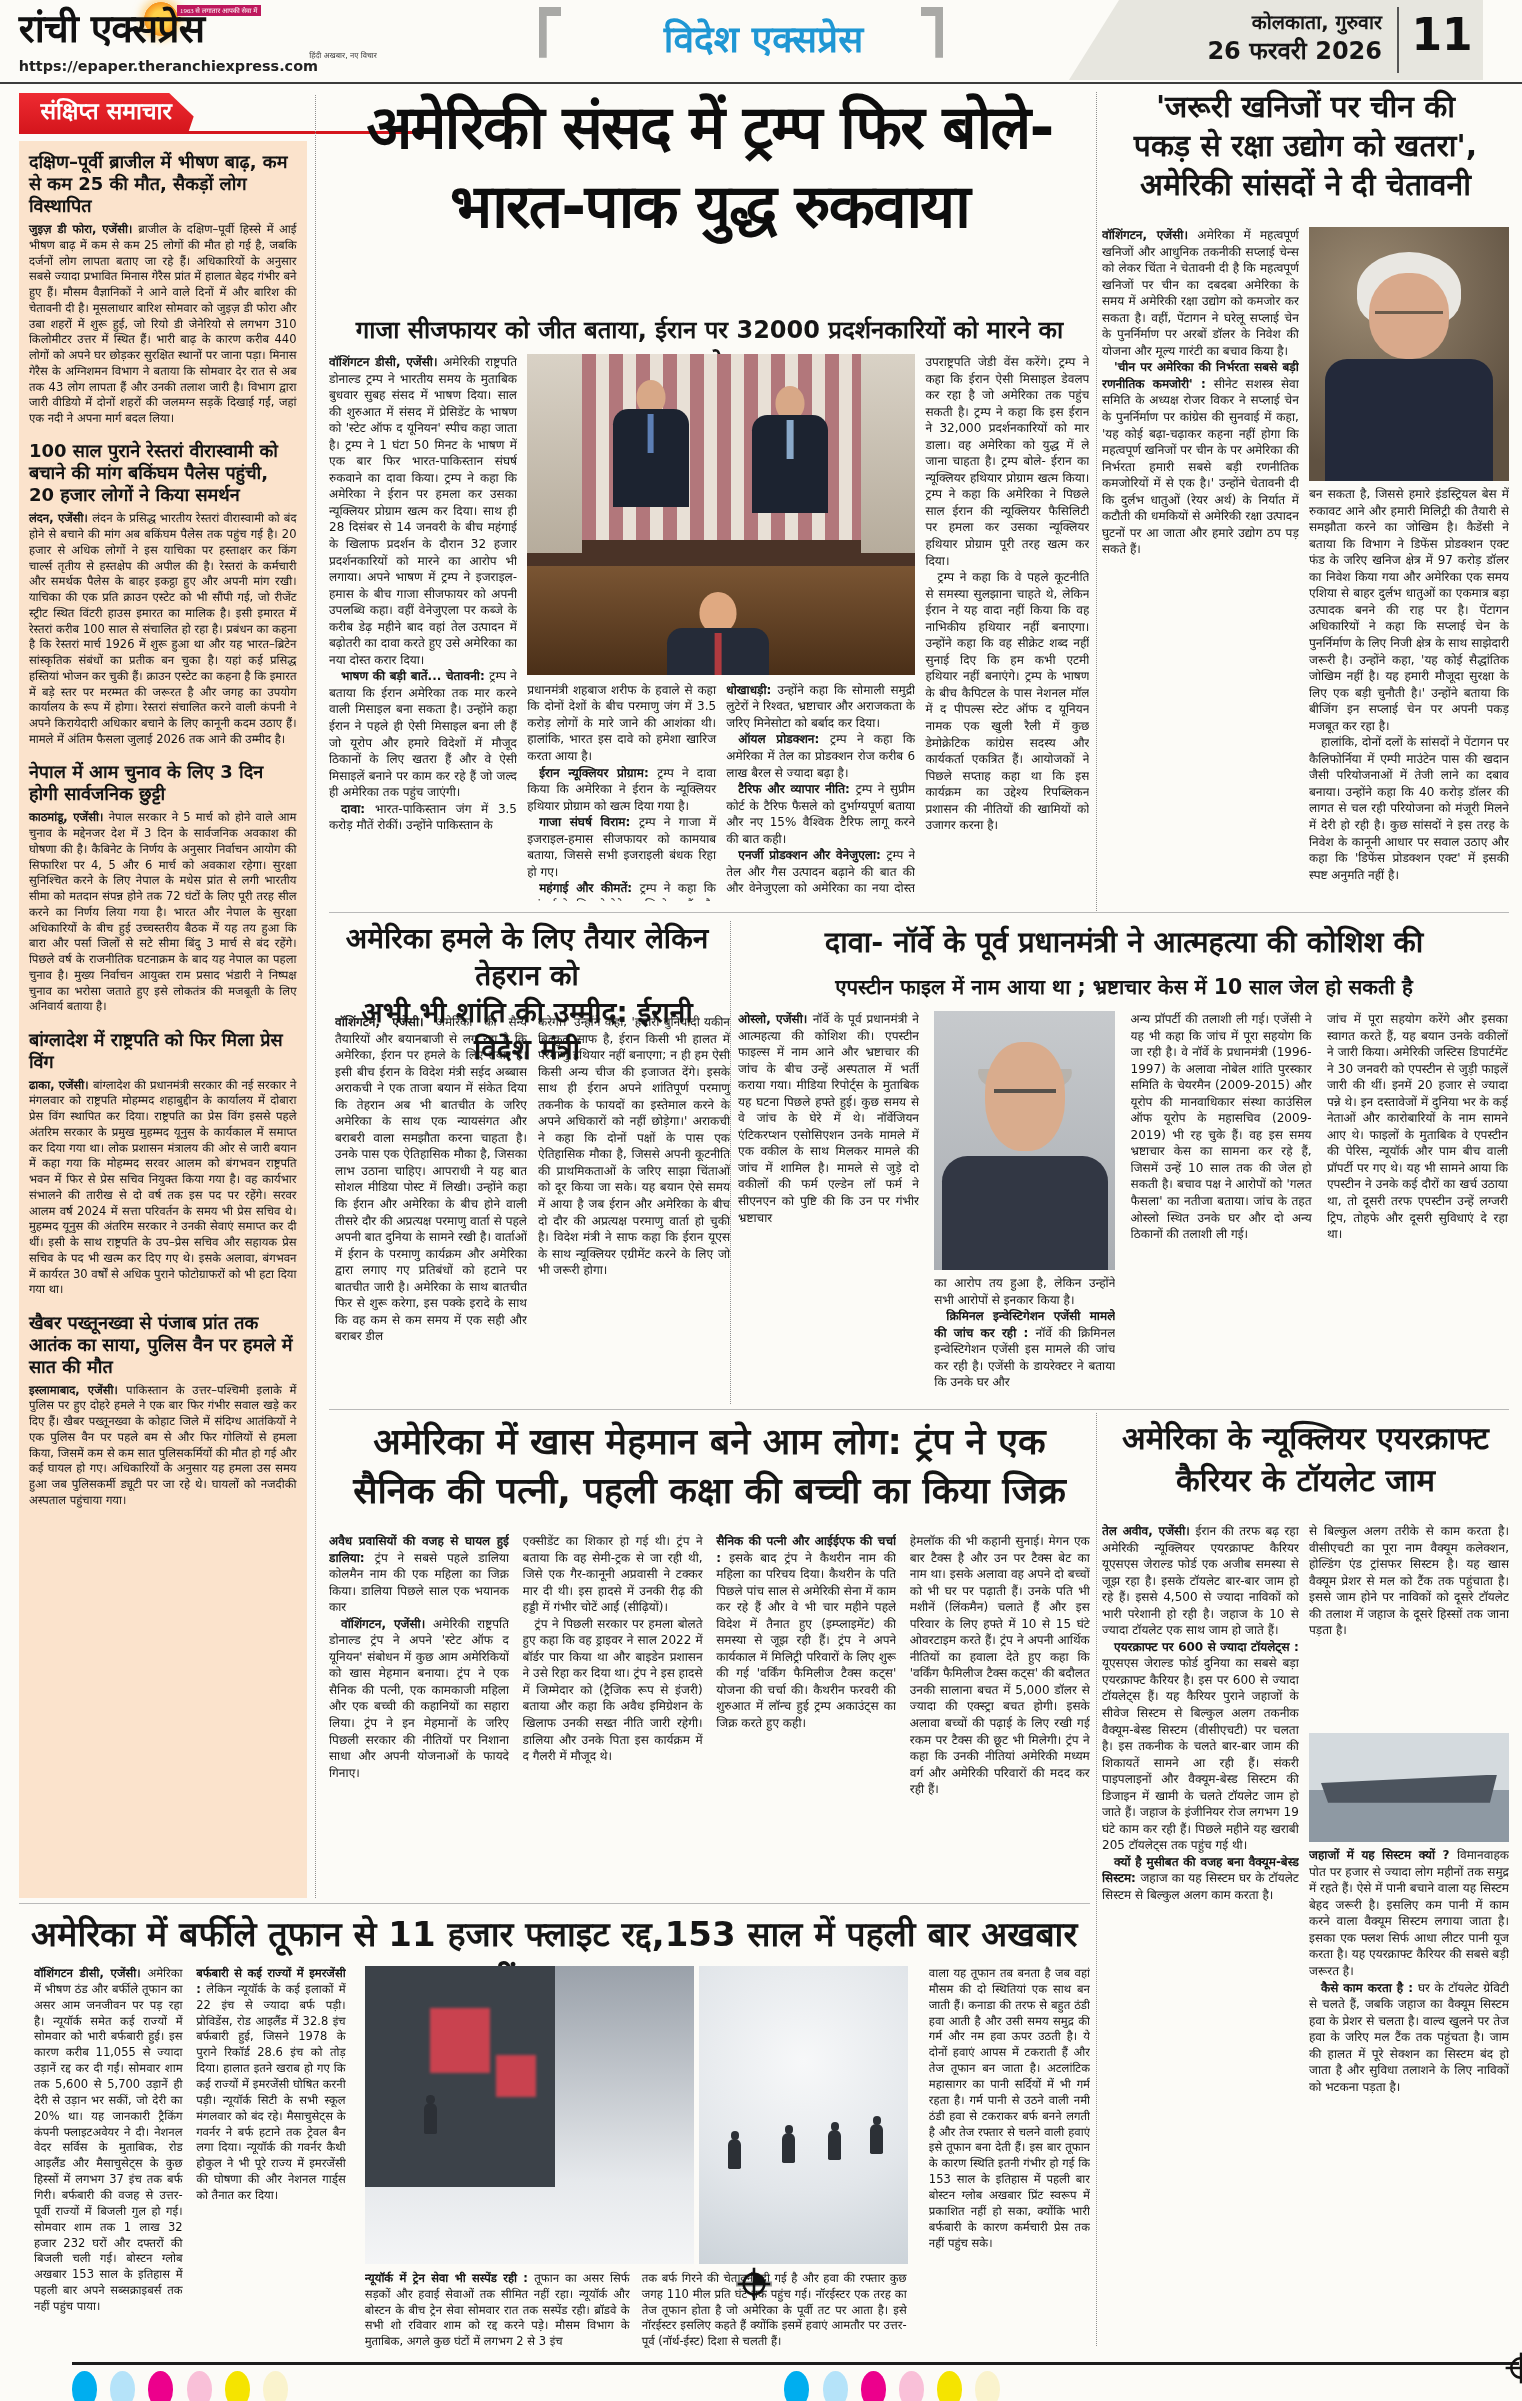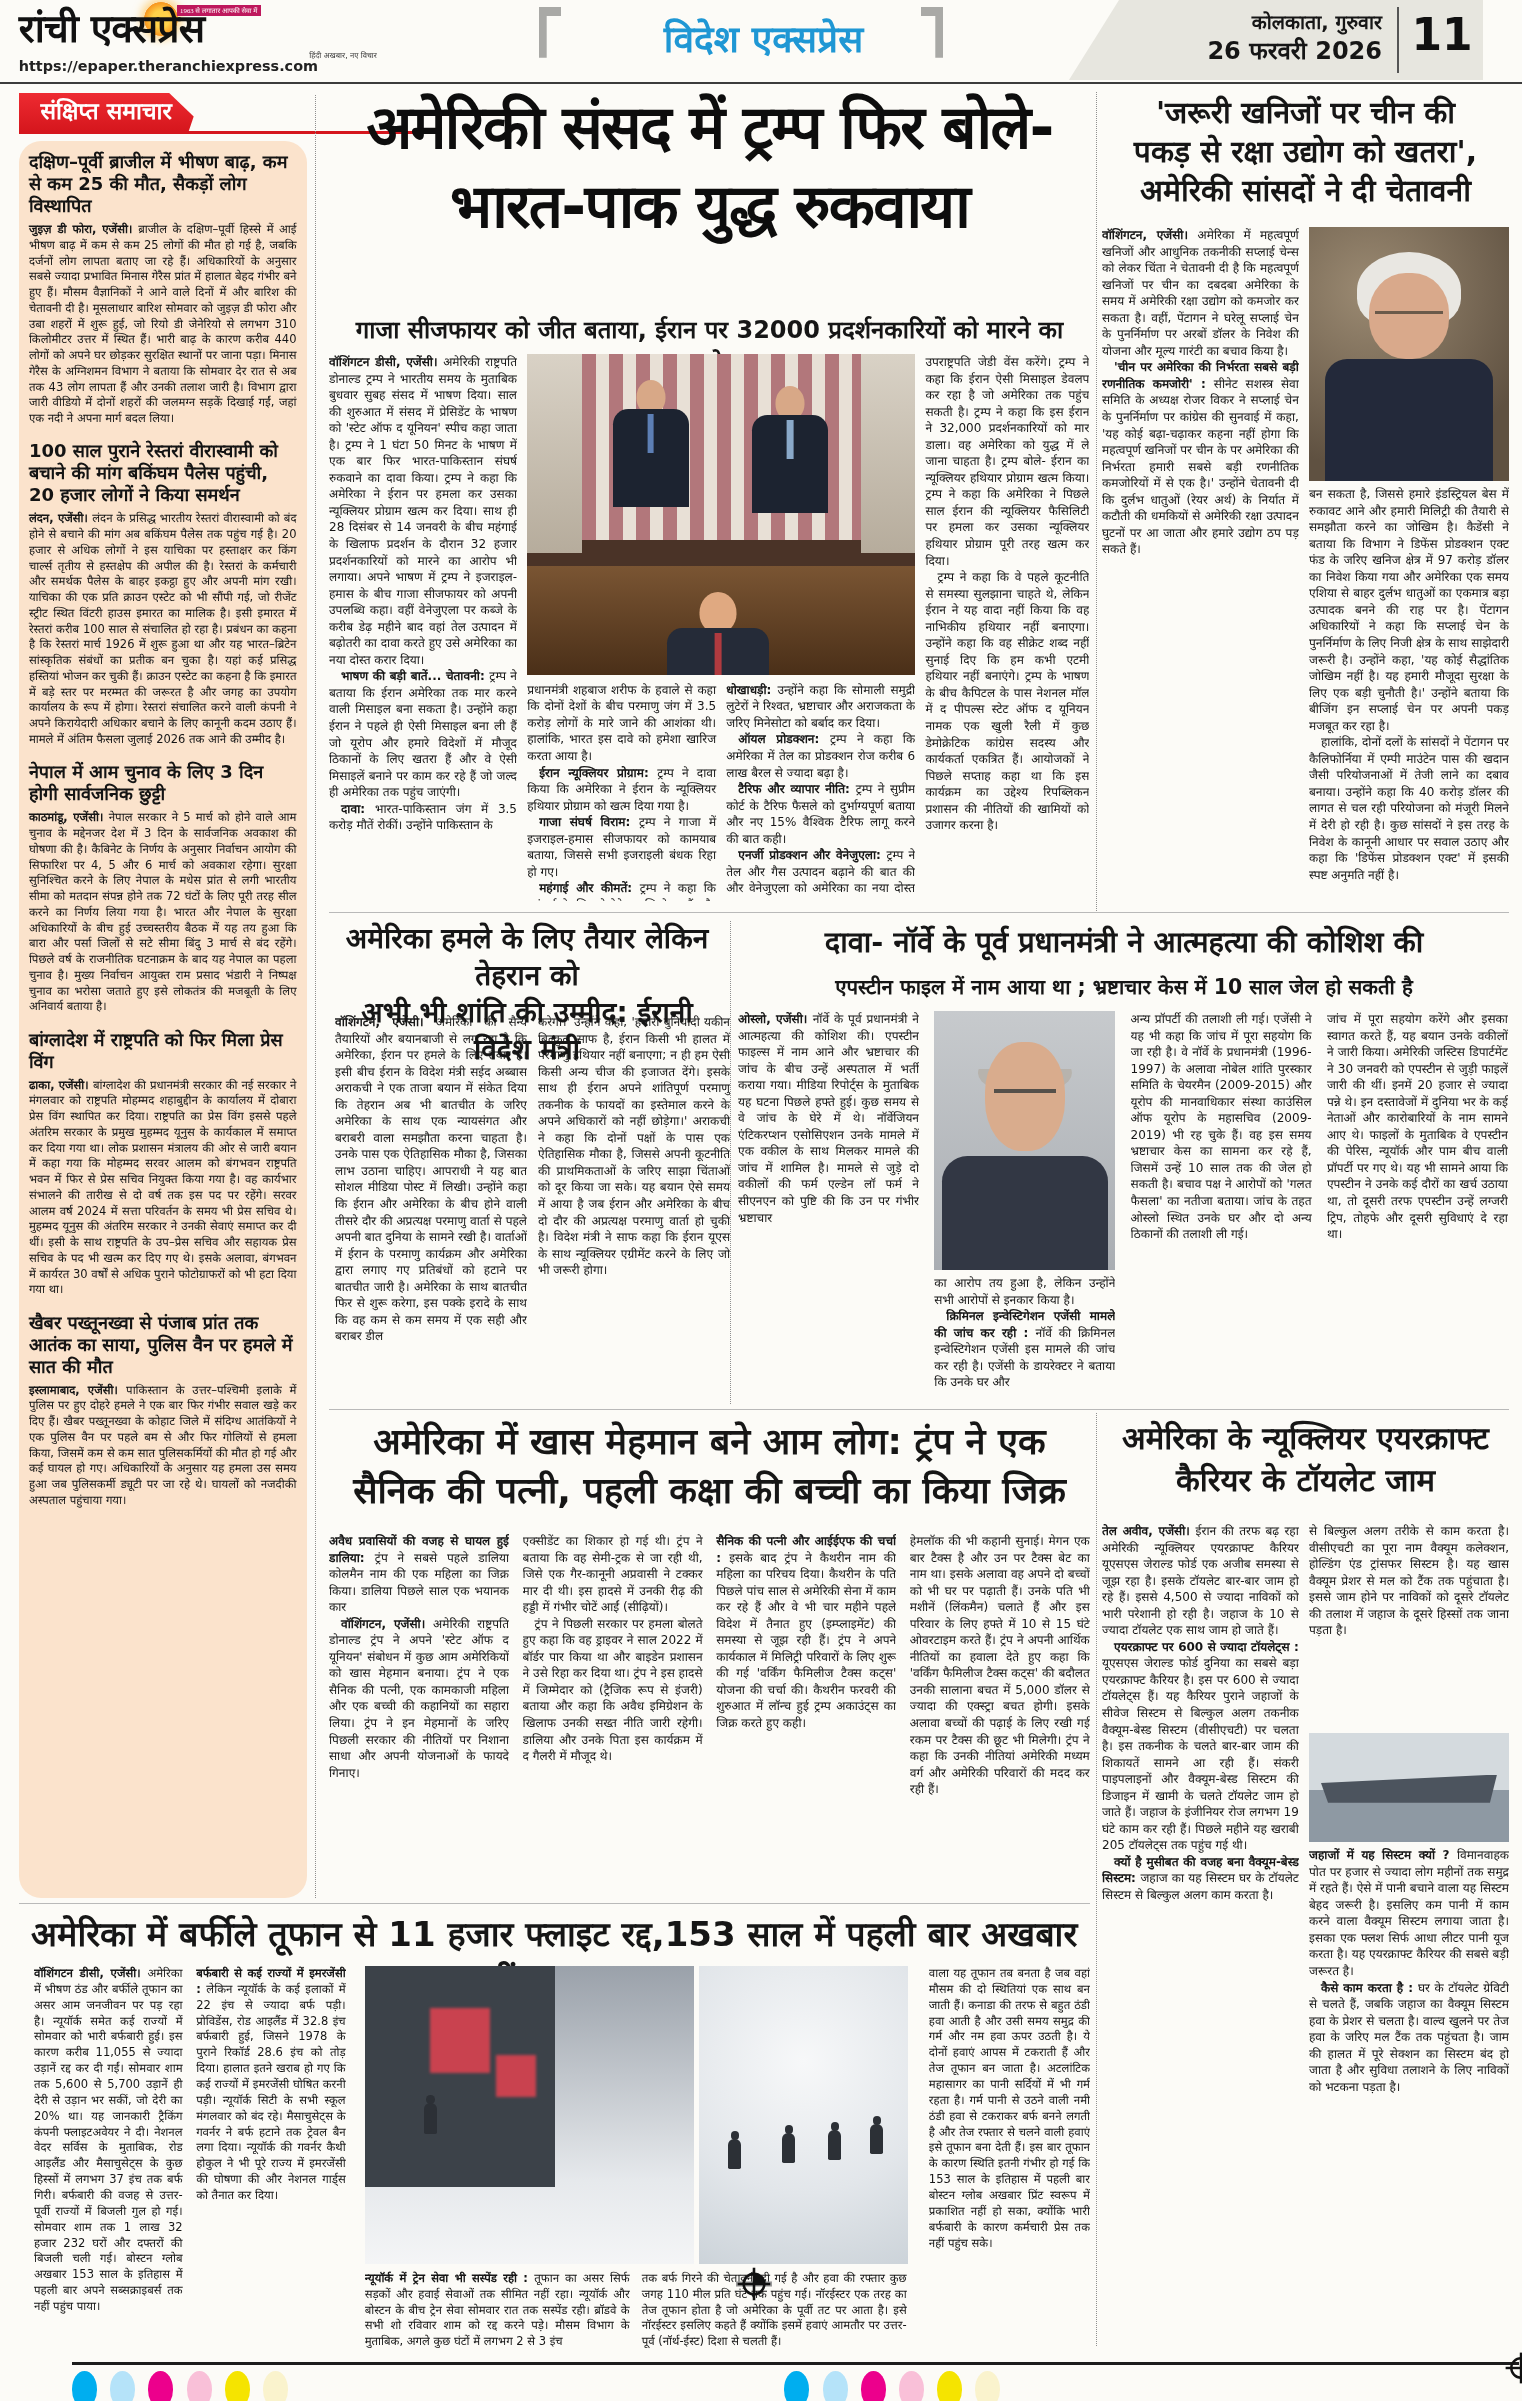--- a/index.html
+++ b/index.html
@@ -24,21 +24,21 @@
   #edition-meta{left:1102px;top:10.2px;width:280px;text-align:right;font-weight:700;line-height:1.3;}
   #edition-city{font-size:19.5px;}
   #edition-date{font-size:24px;}
   #edition-sep{left:1397px;top:6.8px;width:1.7px;height:66px;background:#555;}
   #page-number{left:1408px;top:8.5px;width:68px;font-size:44px;font-weight:800;text-align:center;color:#111;}
   
   #briefs-banner{left:18.7px;top:93px;width:175px;height:39px;background:linear-gradient(#ee2b31,#d5161d);
     clip-path:polygon(0 0,86% 0,100% 60%,97% 100%,0 100%);color:#fff;font-size:23px;font-weight:800;
     line-height:37px;text-align:center;}
   #briefs-underline{left:18.7px;top:131px;width:412px;height:2.5px;background:#d5161d;}
-  #briefs-box{left:18.7px;top:141px;width:288px;height:1757px;background:#fbe3cc;padding:8.5px 10.2px;box-sizing:border-box;overflow:hidden;border-radius:22px;}
+  #briefs-box{left:18.7px;top:141px;width:288px;height:1757px;background:#fbe3cc;padding:8.5px 10.2px;box-sizing:border-box;overflow:hidden;}
   .brief{margin-bottom:13.6px;}
   .brief h3{margin:1.7px 0 5.1px;font-size:18px;line-height:1.22;font-weight:800;color:#141414;}
   .brief .bd{font-size:11.5px;line-height:1.37;text-align:justify;}
   .bd p{margin:0;text-indent:12px;}
   .bd p:first-child{text-indent:0;}
   
   .center{text-align:center;}
   .art-bd{font-size:12px;line-height:1.38;text-align:justify;overflow:hidden;}
   .cols{display:flex;}
   .photo{position:relative;overflow:hidden;background:#777;}
@@ -47,21 +47,21 @@
   #lead-subhead{left:329px;top:312px;width:761px;font-size:24px;font-weight:700;}
   #lead-body{left:329px;top:354px;width:761px;height:551px;}
   #lead-c1{width:188px;}
   #lead-mid{width:388px;margin:0 10.2px;}
   #lead-photo{width:388px;height:321px;background:#4a3327;}
   #lead-mid-cols{display:flex;margin-top:6.8px;height:219px;overflow:hidden;}
   #lead-mid-cols .col{width:189px;}
   #lead-mid-cols .col + .col{margin-left:10.2px;}
   #lead-c4{width:164px;}
   
-  #min-headline{left:1102px;top:93px;width:407px;font-size:30px;line-height:1.3;font-weight:800;}
+  #min-headline{left:1102px;top:87px;width:407px;font-size:30px;line-height:1.3;font-weight:800;}
   #min-body{left:1102px;top:227px;width:407px;height:678px;}
   #min-c1{width:197px;margin-right:10.2px;}
   #min-c2{width:200px;}
   #min-photo{width:200px;height:254px;margin-bottom:5.1px;}
   
   #iran-headline{left:329px;top:921px;width:396px;font-size:28px;line-height:1.32;font-weight:800;}
   #iran-body{left:335px;top:1014px;width:396px;height:390px;}
   #iran-body .col{width:192px;}
   #iran-body .col+.col{margin-left:11px;}
   

